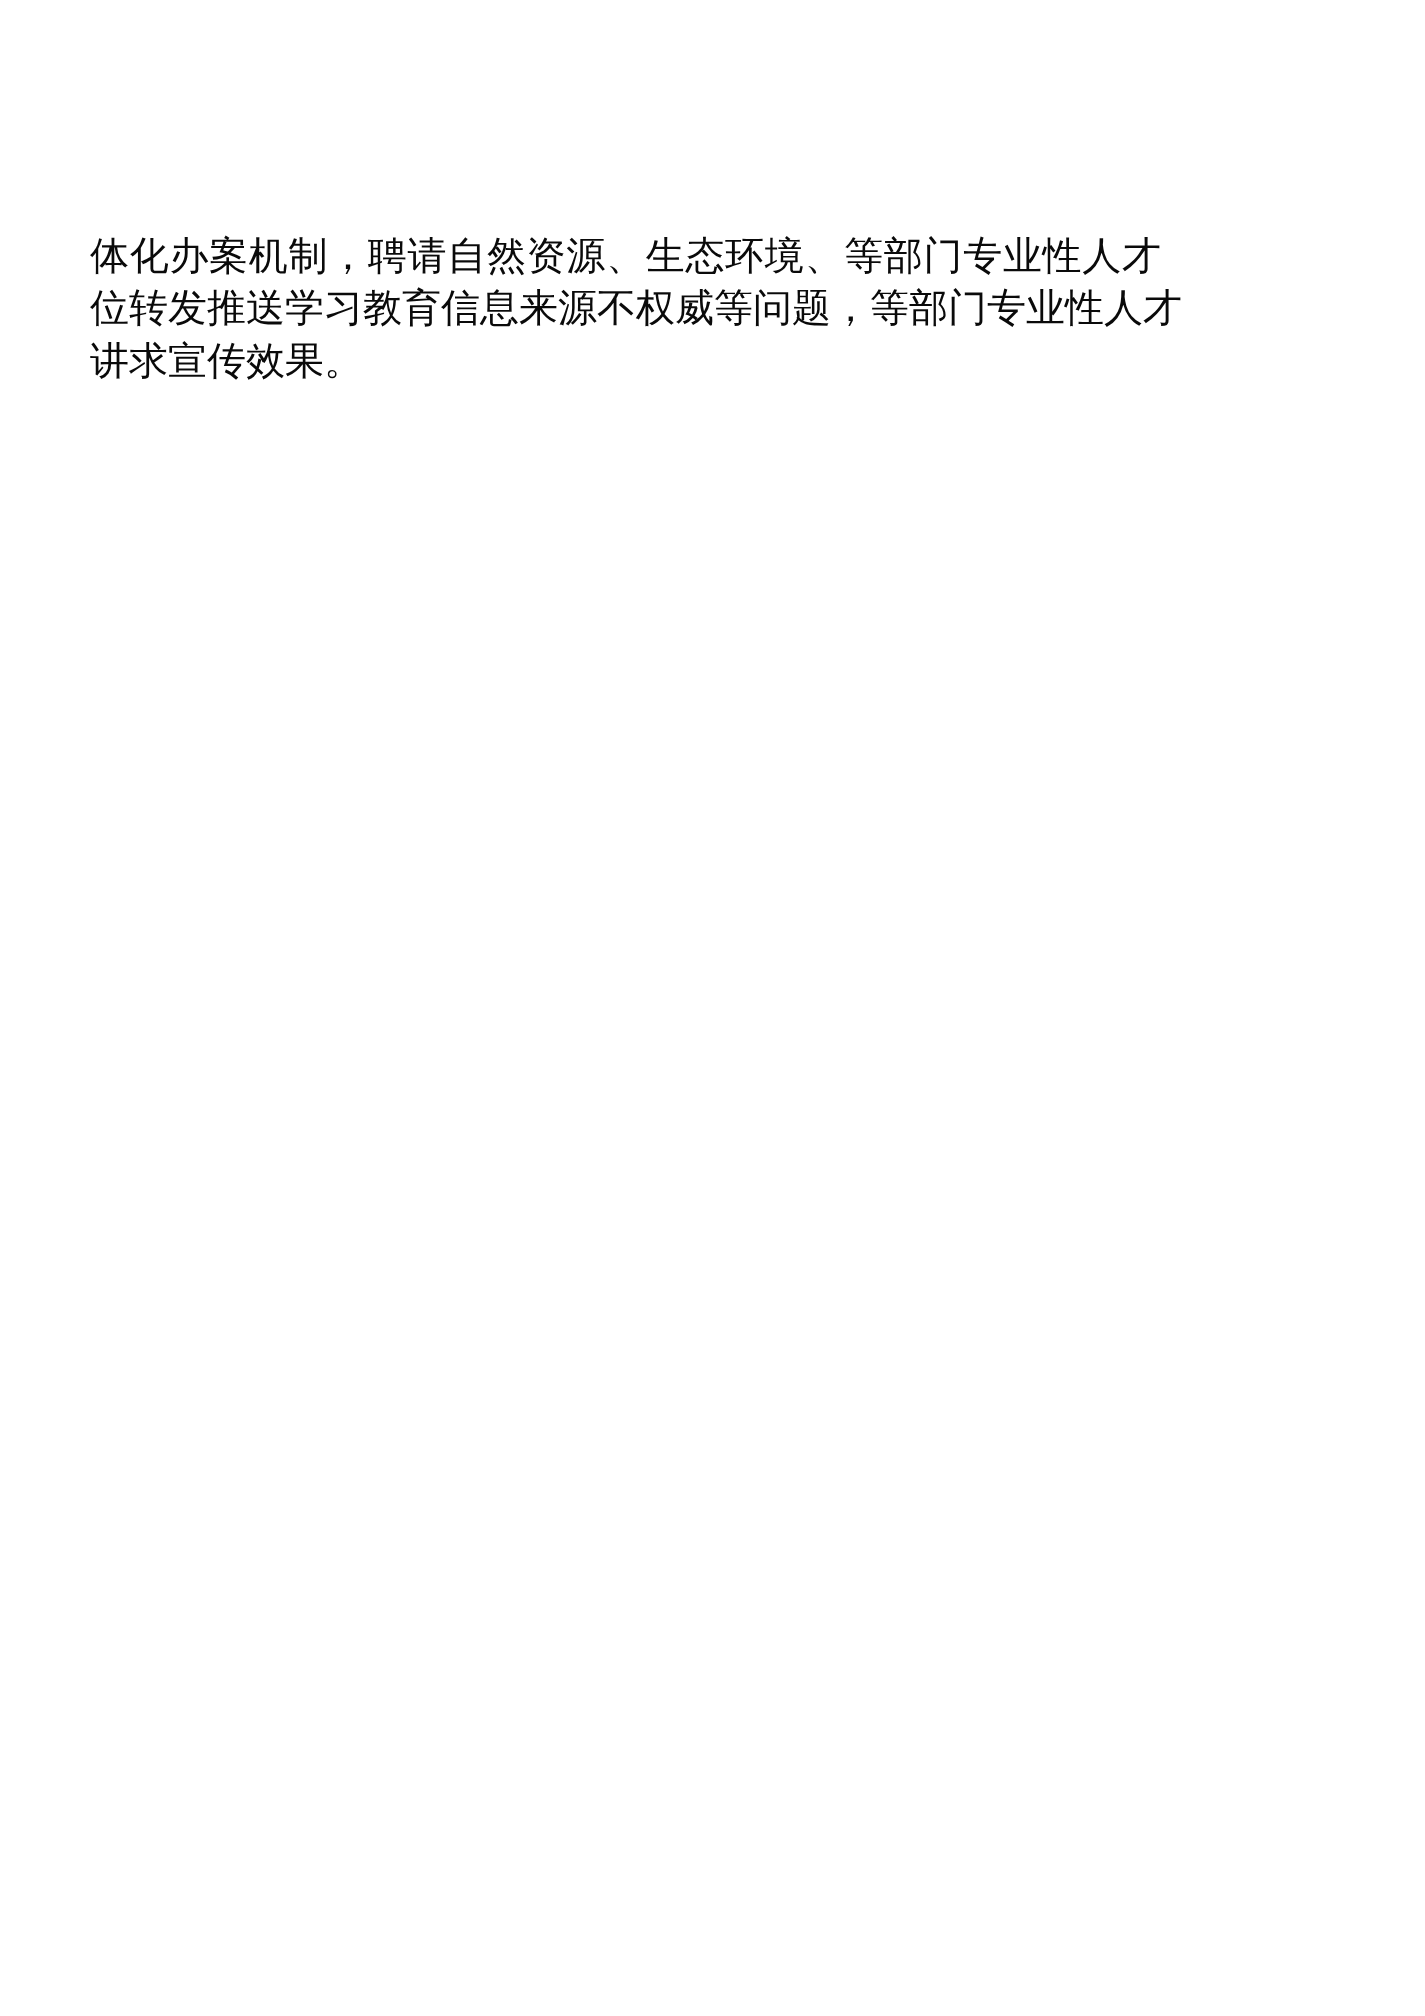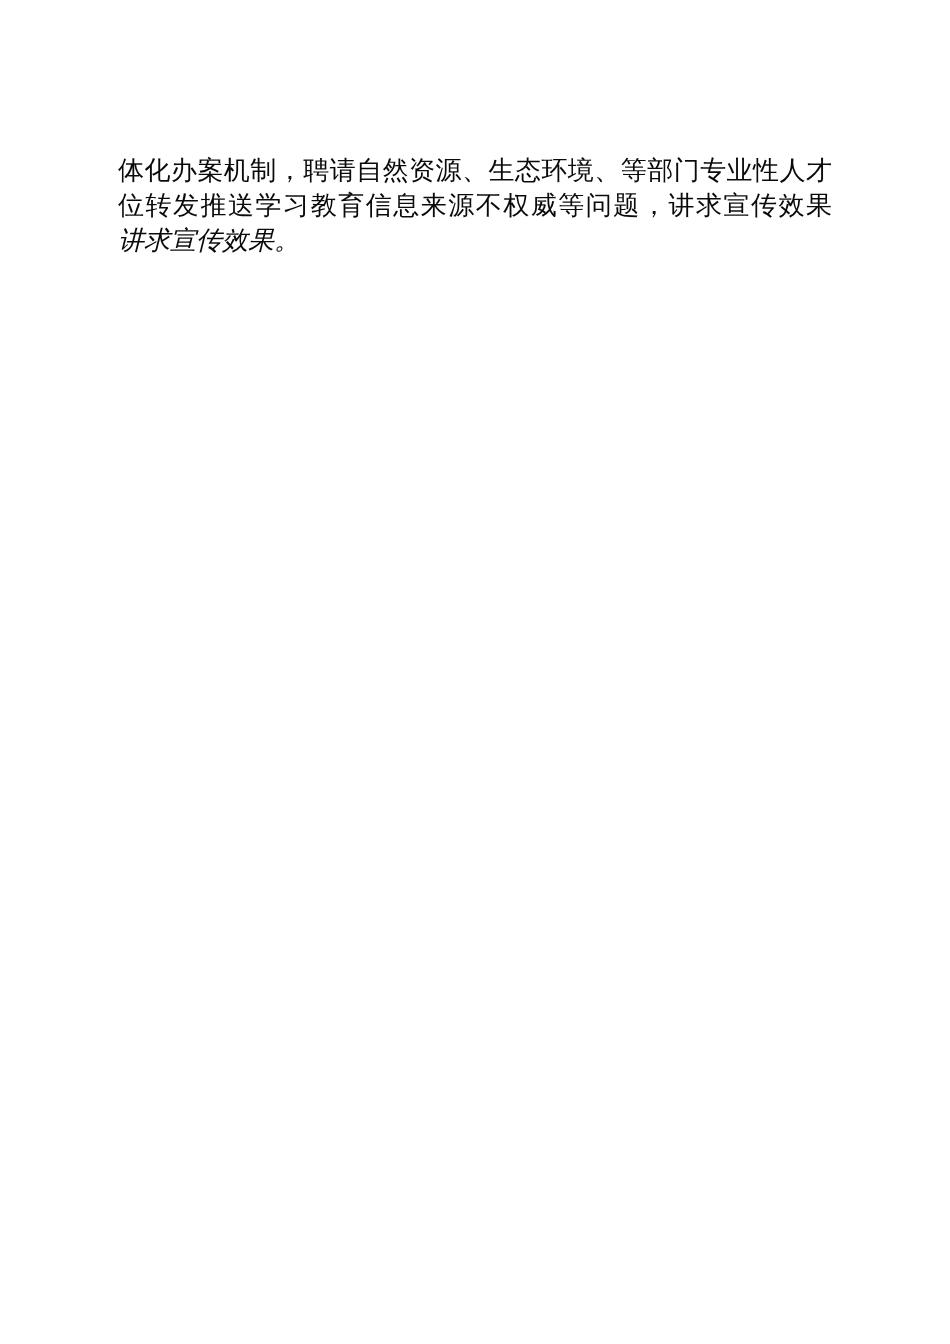--- a/index.html
+++ b/index.html
@@ -10,44 +10,43 @@
   body {
     width: 950px;
     height: 1344px;
     overflow: hidden;
   }
   .doc-page {
     box-sizing: border-box;
     width: 950px;
     height: 1344px;
     background: #ffffff;
-    padding: 153px 118px 0 118px;
+    padding: 153px 118px 0 60px;
   }
   .doc-body {
     width: 714px;
     color: #0a0a0a;
     font-family: "Liberation Serif", "DejaVu Serif", serif;
     font-size: 26px;
     line-height: 35px;
   }
   .doc-line {
     width: 714px;
     text-align: justify;
     text-align-last: justify;
     white-space: nowrap;
     letter-spacing: 0;
   }
   .doc-line:last-child {
     text-align-last: left;
     white-space: normal;
-    font-style: italic;
   }
 </style>
 </head>
 <body>
 
 <div class="doc-page">
   <div class="doc-body">
     <div class="doc-line">体化办案机制，聘请自然资源、生态环境、等部门专业性人才</div>
-    <div class="doc-line">位转发推送学习教育信息来源不权威等问题，讲求宣传效果</div>
+    <div class="doc-line">位转发推送学习教育信息来源不权威等问题，等部门专业性人才</div>
     <div class="doc-line">讲求宣传效果。</div>
   </div>
 </div>
 
 </body></html>

